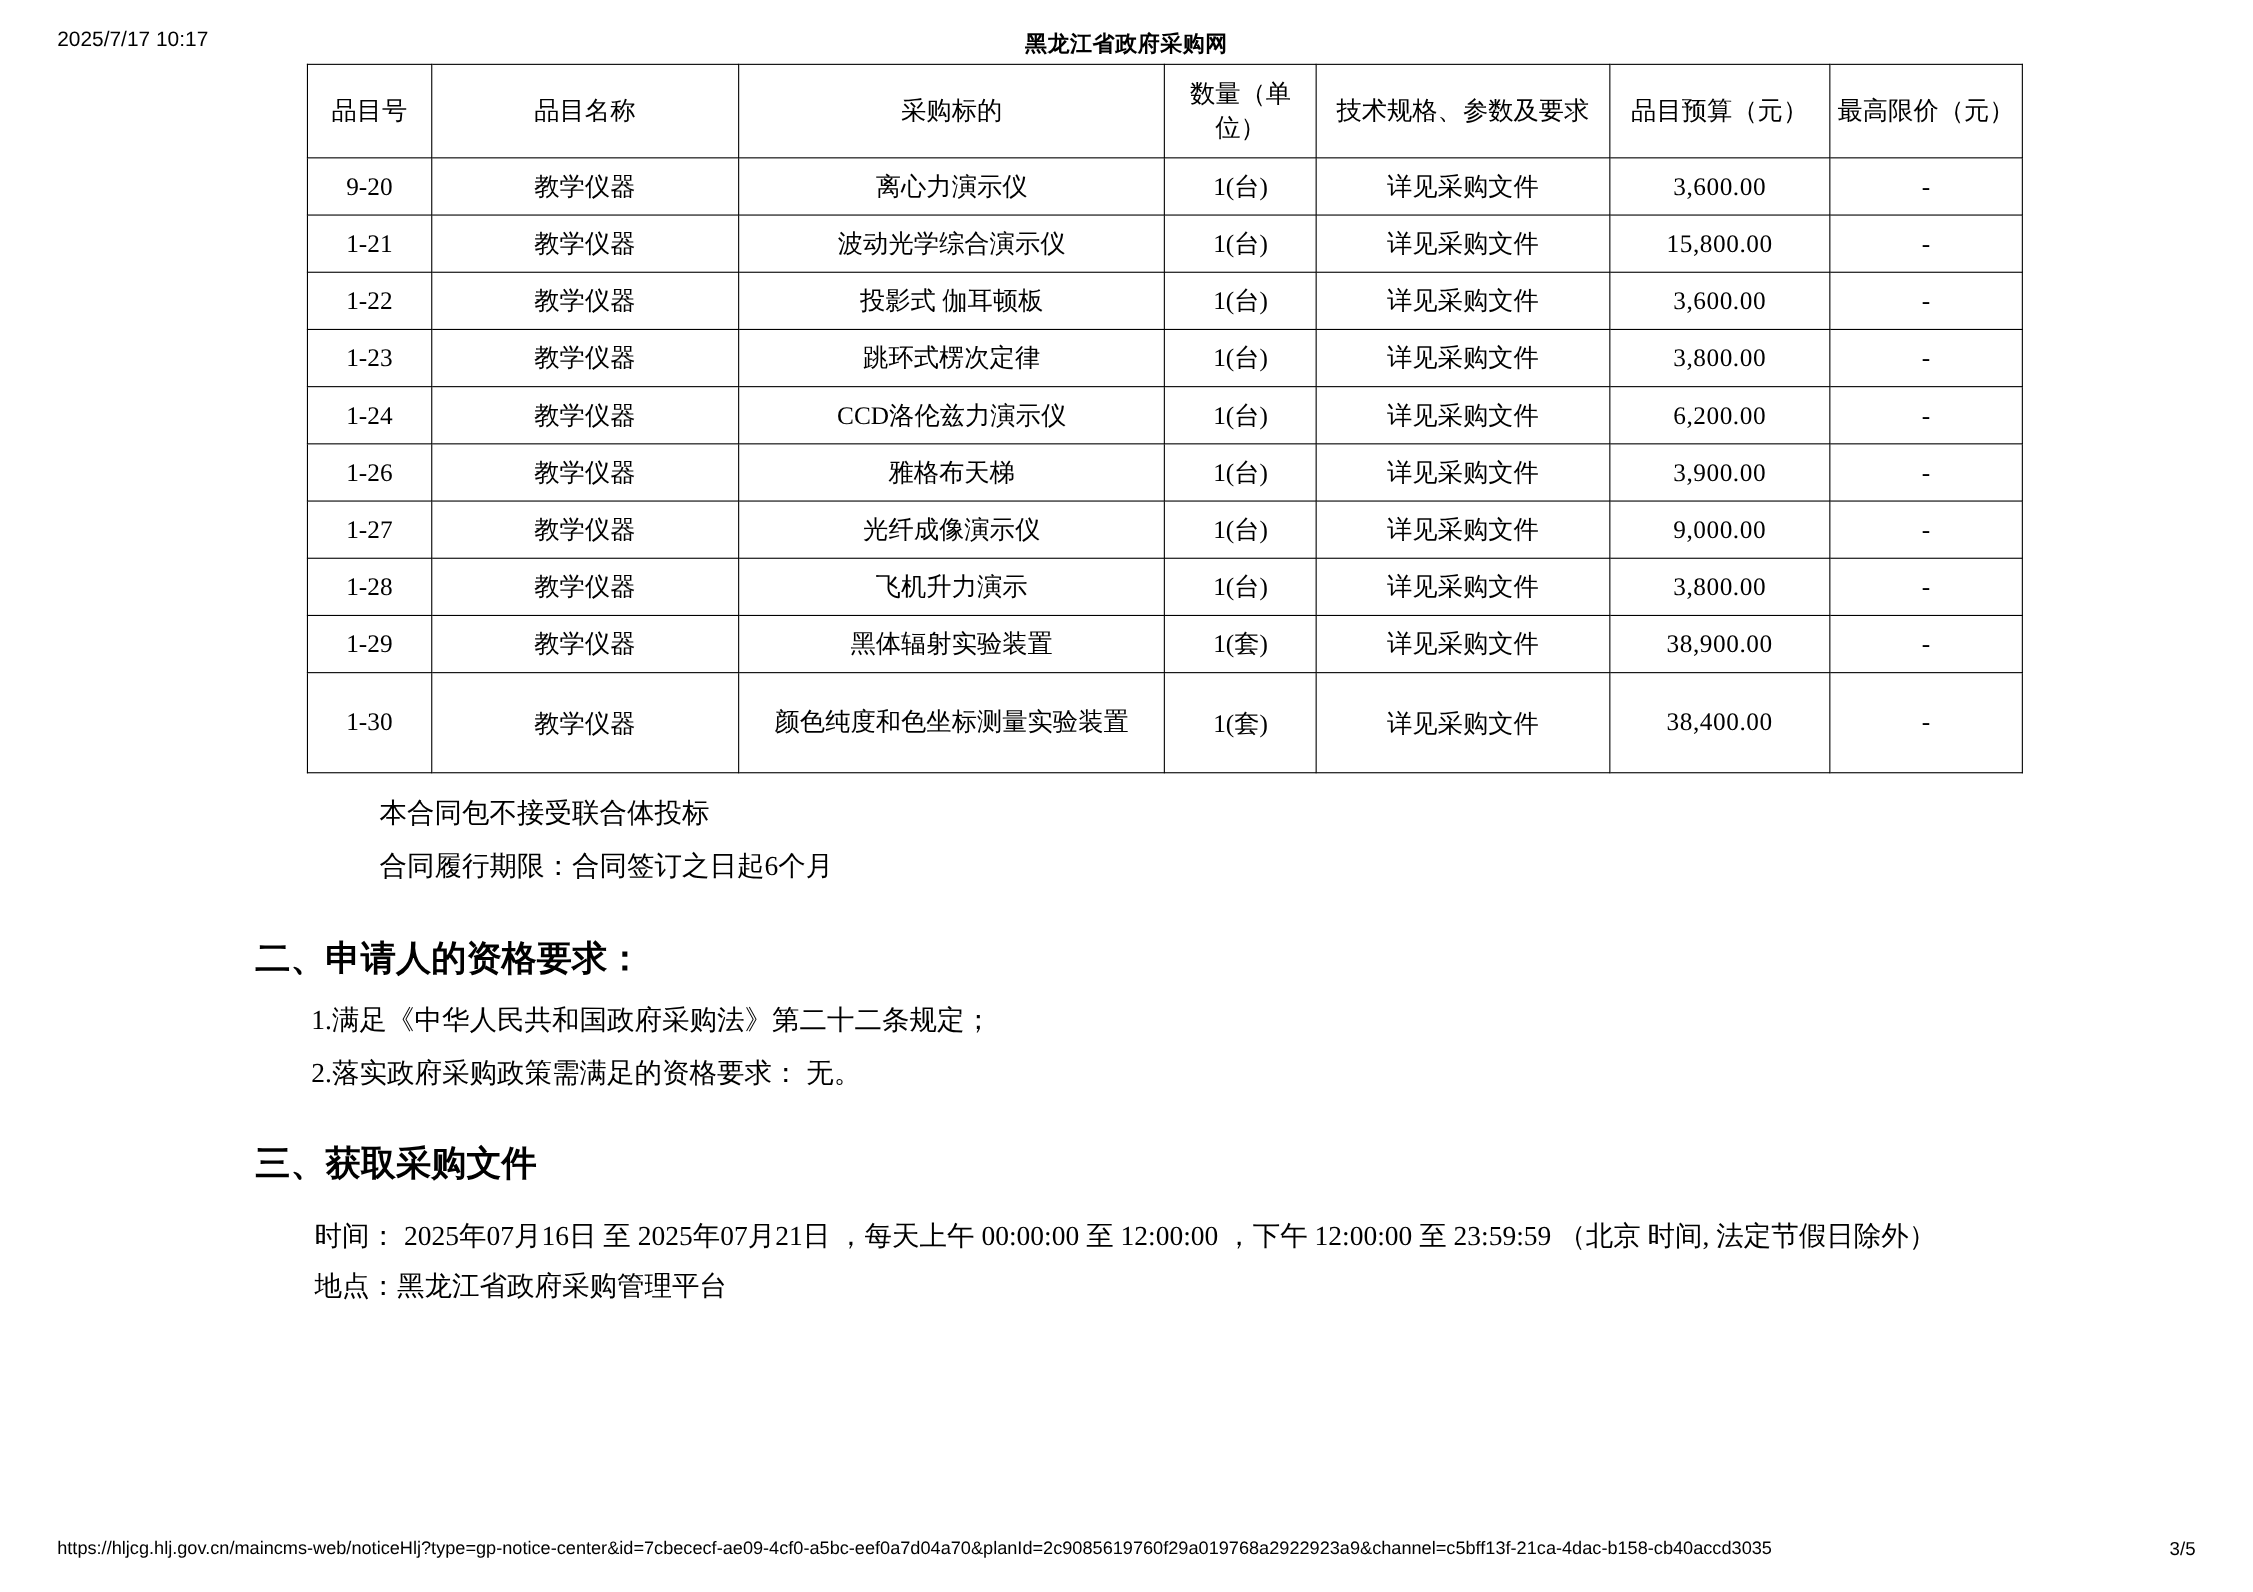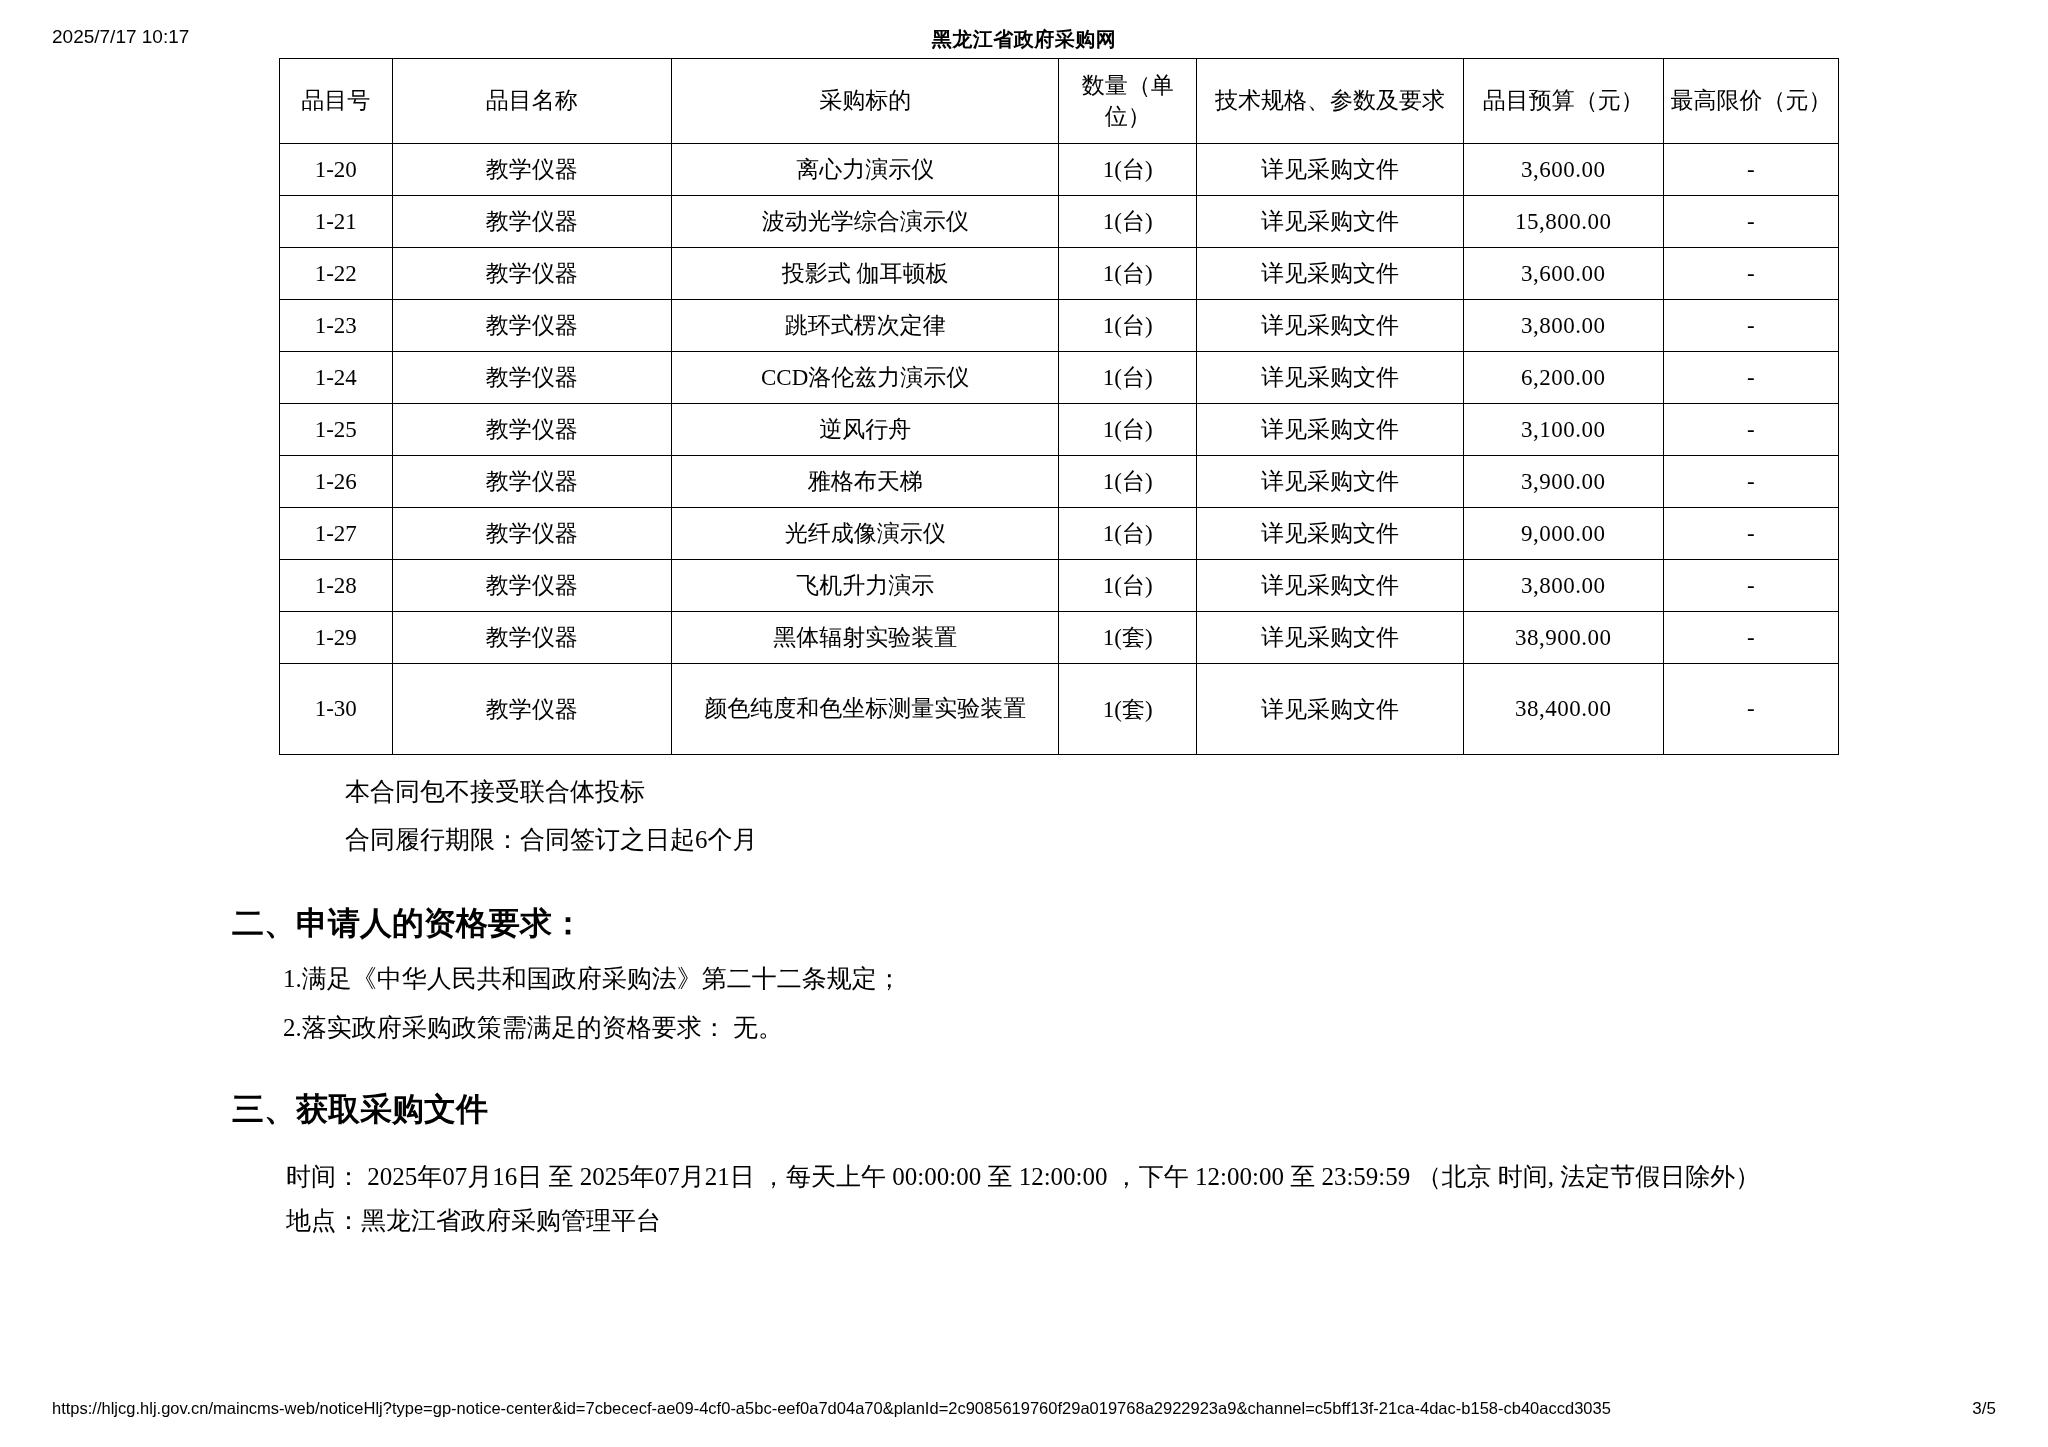--- a/index.html
+++ b/index.html
@@ -198,21 +198,21 @@
           <td>品目名称</td>
           <td>采购标的</td>
           <td>数量（单位）</td>
           <td>技术规格、参数及要求</td>
           <td>品目预算（元）</td>
           <td>最高限价（元）</td>
         </tr>
       </thead>
       <tbody id="tbody">
           <tr>
-            <td>1-20</td>
+            <td>9-20</td>
             <td>教学仪器</td>
             <td>离心力演示仪</td>
             <td>1(台)</td>
             <td>详见采购文件</td>
             <td class="num">3,600.00</td>
             <td class="limit">-</td>
           </tr>
           <tr>
             <td>1-21</td>
             <td>教学仪器</td>
@@ -240,29 +240,20 @@
             <td class="num">3,800.00</td>
             <td class="limit">-</td>
           </tr>
           <tr>
             <td>1-24</td>
             <td>教学仪器</td>
             <td>CCD洛伦兹力演示仪</td>
             <td>1(台)</td>
             <td>详见采购文件</td>
             <td class="num">6,200.00</td>
-            <td class="limit">-</td>
-          </tr>
-          <tr>
-            <td>1-25</td>
-            <td>教学仪器</td>
-            <td>逆风行舟</td>
-            <td>1(台)</td>
-            <td>详见采购文件</td>
-            <td class="num">3,100.00</td>
             <td class="limit">-</td>
           </tr>
           <tr>
             <td>1-26</td>
             <td>教学仪器</td>
             <td>雅格布天梯</td>
             <td>1(台)</td>
             <td>详见采购文件</td>
             <td class="num">3,900.00</td>
             <td class="limit">-</td>

